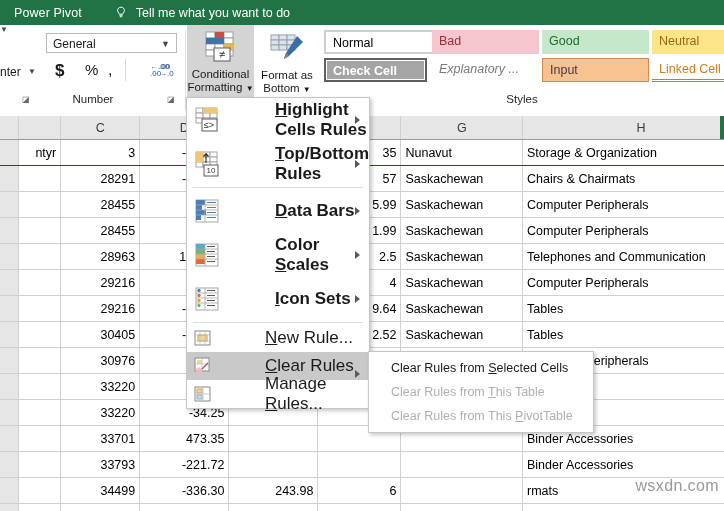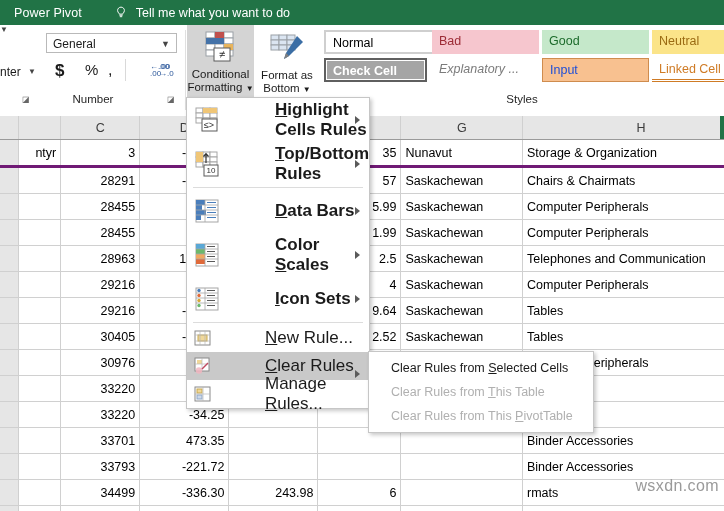--- a/index.html
+++ b/index.html
@@ -62,40 +62,40 @@
 
   
   #stylesgrp{position:absolute;left:320px;top:0;width:404px;height:91px;}
   .sbox{position:absolute;font-size:12.5px;box-sizing:border-box;height:24px;line-height:23px;padding-left:7px;white-space:nowrap;overflow:hidden;}
   #st-normal{left:4px;top:5px;width:120px;background:#fff;border:2px solid #cfcfcf;color:#000000;}
   #st-bad{left:112px;top:5px;width:107px;background:#f6c6ce;color:#9c2b35;}
   #st-good{left:222px;top:5px;width:107px;background:#c5e8ca;color:#1c6b2b;}
   #st-neutral{left:332px;top:5px;width:107px;background:#fbe489;color:#9a6a12;}
   #st-check{left:4px;top:33px;width:103px;background:#a5a5a5;color:#ffffff;border:2px solid #5f5f5f;font-weight:bold;box-shadow:inset 0 0 0 1px #ffffff;}
   #st-expl{left:112px;top:33px;width:107px;background:#fff;color:#7b7b7b;font-style:italic;}
-  #st-input{left:222px;top:33px;width:107px;background:#f8c190;color:#1d4ed8;border:1px solid #cf8c4e;}
+  #st-input{left:222px;top:33px;width:107px;background:#f8c190;color:#404040;border:1px solid #cf8c4e;}
   #st-linked{left:332px;top:33px;width:107px;background:#ffffff;color:#cf7b25;border-bottom:3px double #cf7b25;}
   #stylesgrp .grp-label{position:absolute;left:0;top:68px;width:404px;text-align:center;font-size:11.5px;color:#262626;}
 
   
   #sheet{position:absolute;left:0;top:116px;width:724px;height:395px;background:#fff;overflow:hidden;}
   table.grid{border-collapse:collapse;table-layout:fixed;width:760px;font-size:12.5px;color:#000;}
   table.grid td,table.grid th{
     border-right:1px solid #d0d0d0;border-bottom:1px solid #d0d0d0;
     height:25px;padding:0 4px;overflow:hidden;white-space:nowrap;font-weight:normal;
   }
   table.grid thead th{
     background:#e6e6e6;border-bottom:1px solid #9a9a9a;color:#3b3b3b;
     text-align:center;font-size:12.5px;height:23px;
   }
   .colA{width:18px;} .colB{width:42px;} .colC{width:78px;}
   .colD{width:88px;} .colE{width:88px;} .colF{width:82px;}
   .colG{width:120px;} .colH{width:234px;}
   td.num{text-align:right;} td.txt{text-align:left;}
-  tr.r0 td{border-bottom:3px solid #701a75;}
+  tr.r0 td{border-bottom:1px solid #701a75;}
   td.rowhdr{background:#e6e6e6;border-right:1px solid #9a9a9a;}
   th.rowhdr{background:#e6e6e6;border-right:1px solid #9a9a9a;}
   .greenedge{position:absolute;right:0;top:0;width:4px;height:23px;background:#217346;}
 
   
   #cfmenu{
     position:absolute;left:186px;top:97px;width:182px;
     background:#ffffff;border:1px solid #c6c6c6;box-shadow:2px 2px 4px rgba(0,0,0,.22);
   }
   .mi{display:flex;align-items:center;height:44px;padding-left:6px;position:relative;cursor:default;}

